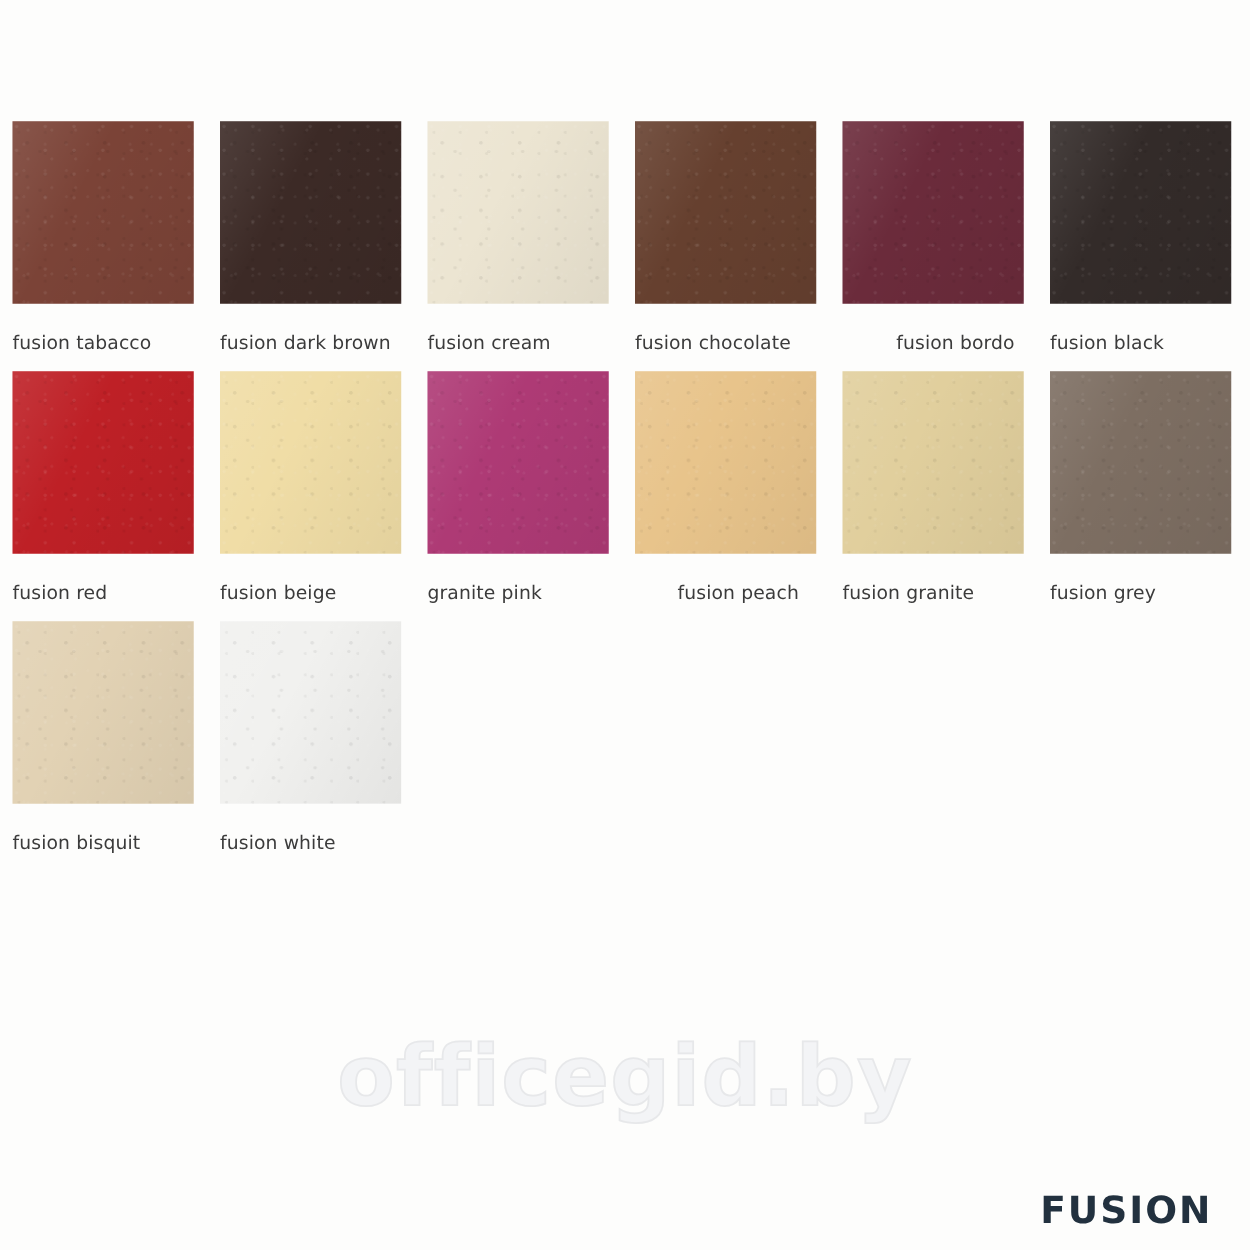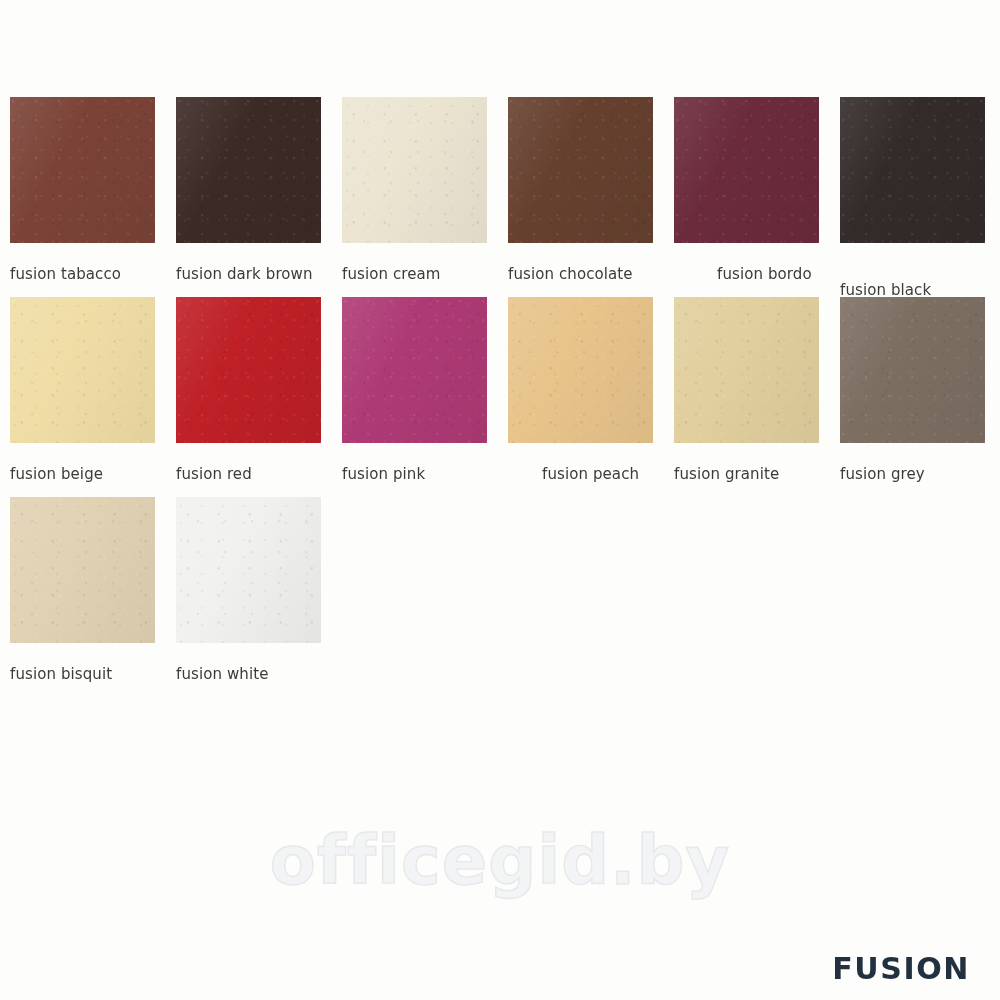--- a/index.html
+++ b/index.html
@@ -147,42 +147,42 @@
           <div class="grain"></div>
           <div class="sheen"></div>
         </div>
         <div class="swatch-label" style="color: rgb(59, 59, 59); margin-left: 43px;">fusion bordo</div>
       </div>
       <div class="swatch-cell">
         <div class="swatch-chip" style="background: rgb(51, 43, 41);">
           <div class="grain"></div>
           <div class="sheen"></div>
         </div>
-        <div class="swatch-label" style="color: rgb(59, 59, 59); margin-top: 16px;">fusion black</div>
+        <div class="swatch-label" style="color: rgb(59, 59, 59);">fusion black</div>
+      </div>
+      <div class="swatch-cell">
+        <div class="swatch-chip" style="background: rgb(190, 32, 38);">
+          <div class="grain"></div>
+          <div class="sheen"></div>
+        </div>
+        <div class="swatch-label" style="color: rgb(59, 59, 59);">fusion red</div>
       </div>
       <div class="swatch-cell">
         <div class="swatch-chip" style="background: rgb(240, 221, 166);">
           <div class="grain"></div>
           <div class="sheen"></div>
         </div>
         <div class="swatch-label" style="color: rgb(59, 59, 59);">fusion beige</div>
       </div>
       <div class="swatch-cell">
-        <div class="swatch-chip" style="background: rgb(190, 32, 38);">
-          <div class="grain"></div>
-          <div class="sheen"></div>
-        </div>
-        <div class="swatch-label" style="color: rgb(59, 59, 59);">fusion red</div>
-      </div>
-      <div class="swatch-cell">
         <div class="swatch-chip" style="background: rgb(174, 58, 117);">
           <div class="grain"></div>
           <div class="sheen"></div>
         </div>
-        <div class="swatch-label" style="color: rgb(59, 59, 59);">fusion pink</div>
+        <div class="swatch-label" style="color: rgb(59, 59, 59);">granite pink</div>
       </div>
       <div class="swatch-cell">
         <div class="swatch-chip" style="background: rgb(232, 196, 139);">
           <div class="grain"></div>
           <div class="sheen"></div>
         </div>
         <div class="swatch-label" style="color: rgb(59, 59, 59); margin-left: 34px;">fusion peach</div>
       </div>
       <div class="swatch-cell">
         <div class="swatch-chip" style="background: rgb(225, 207, 157);">

